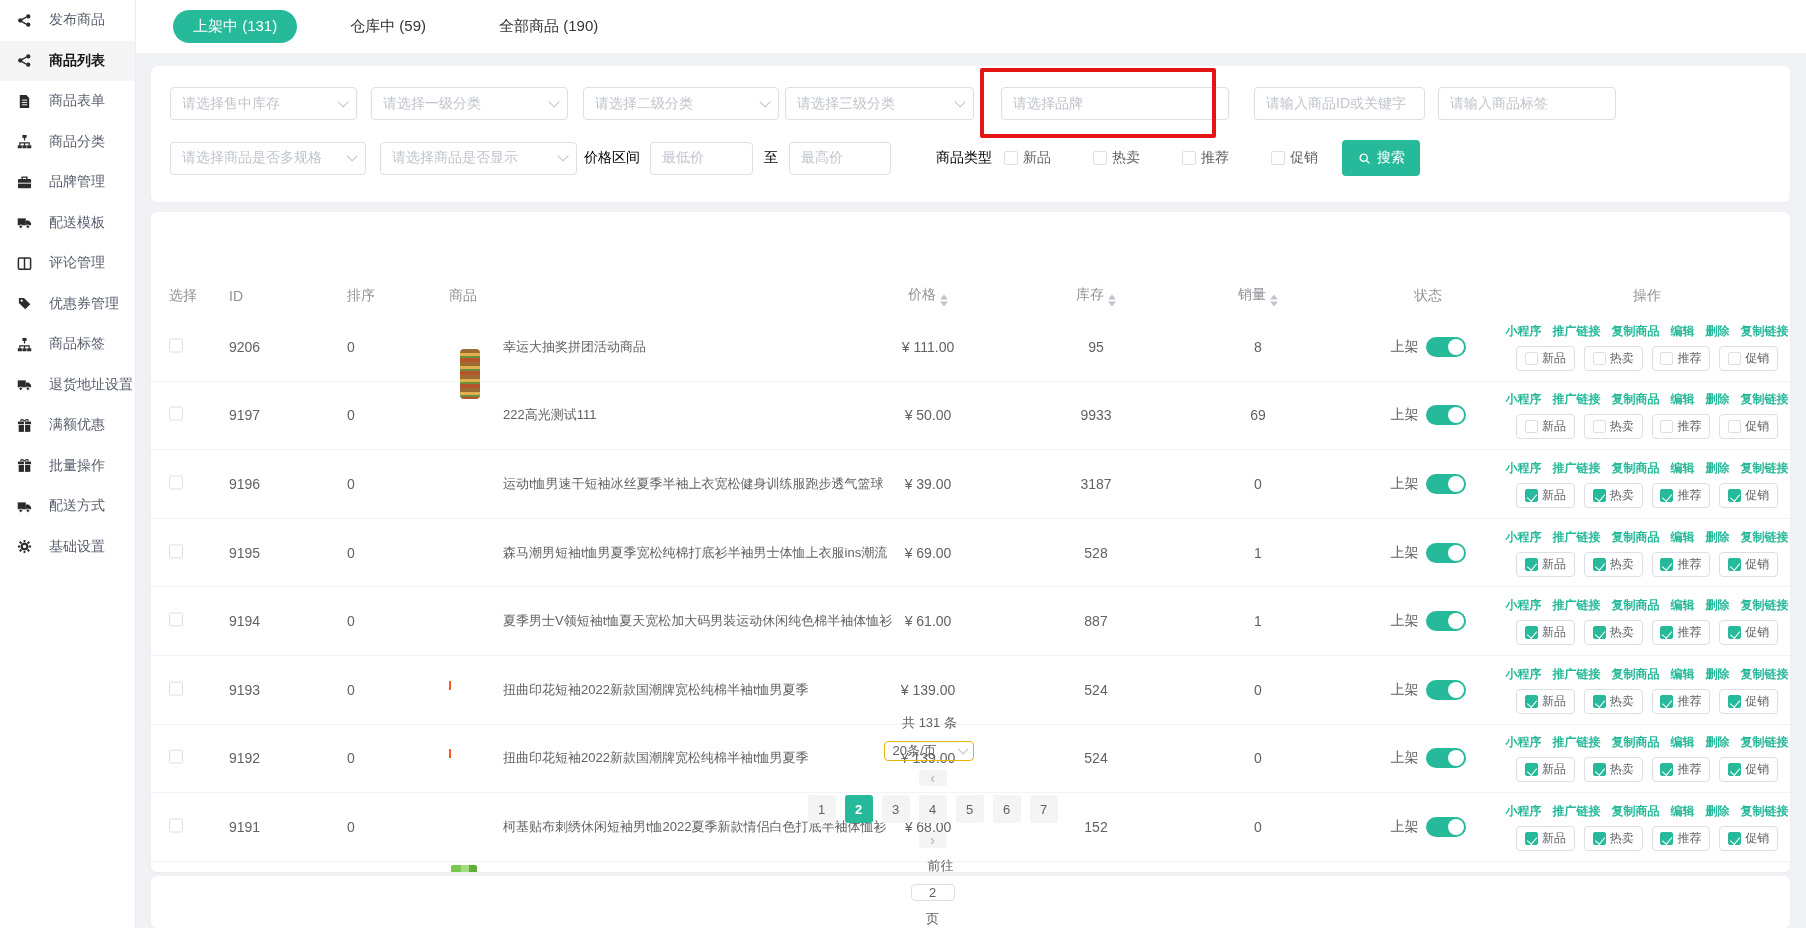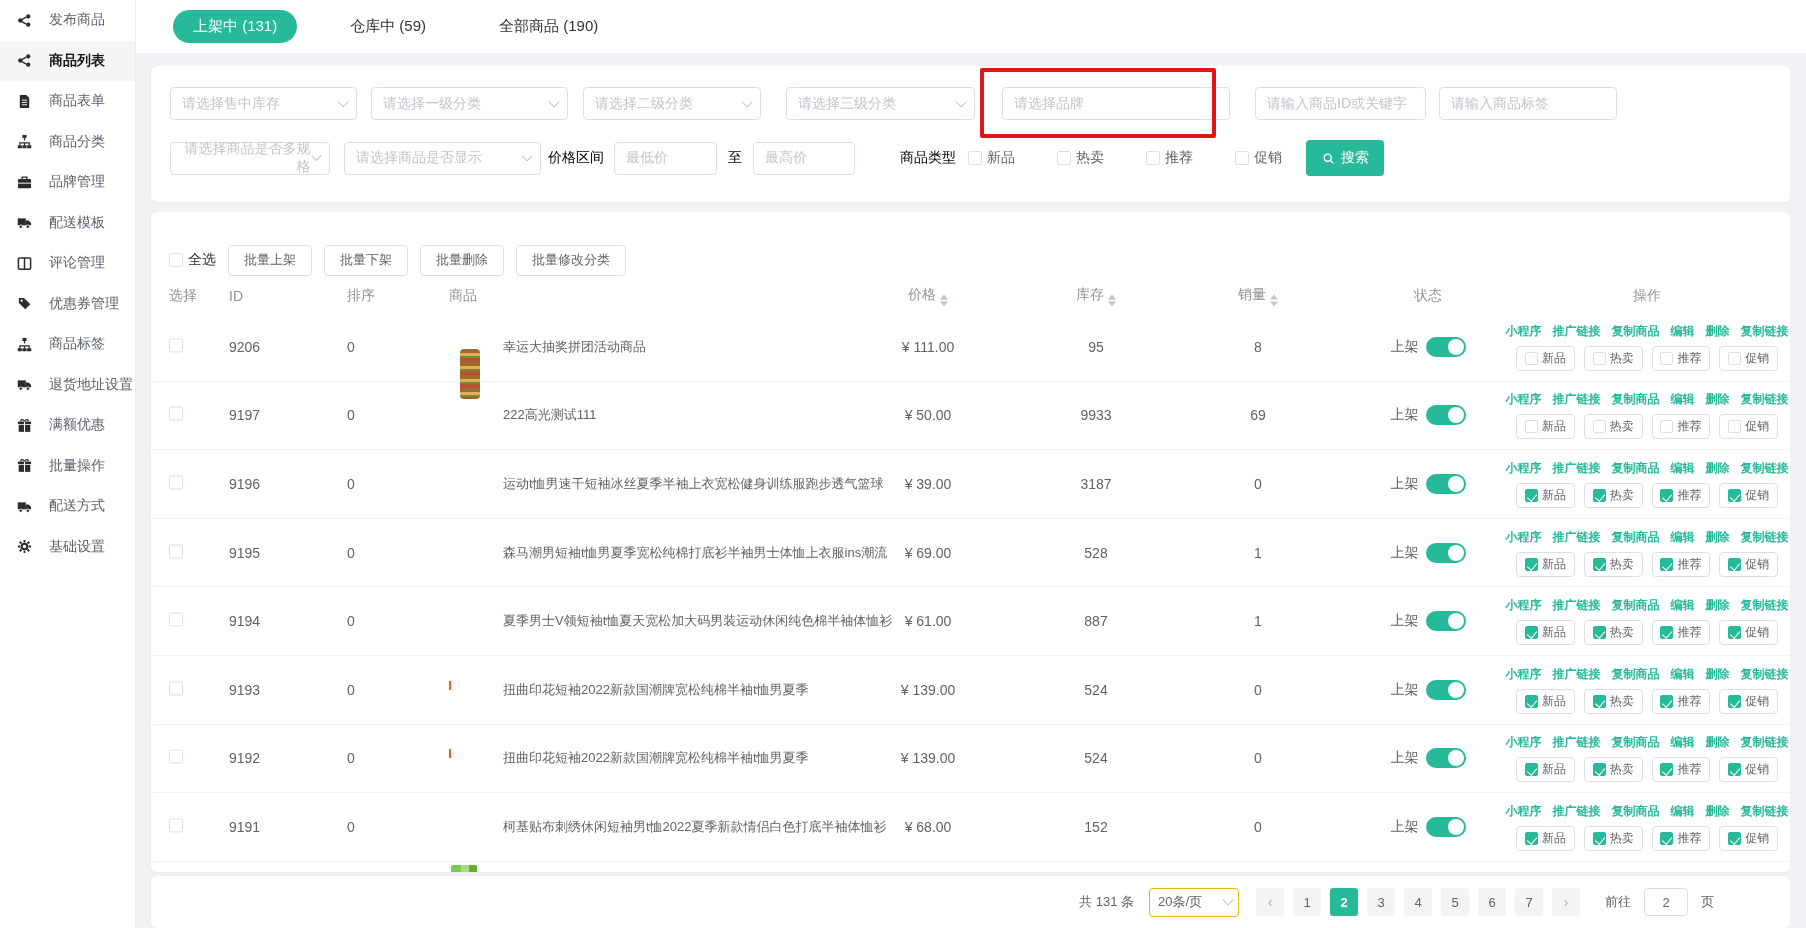--- a/index.html
+++ b/index.html
@@ -120,21 +120,21 @@
   .flag-box.checked .flag-ck { background:var(--accent); border-color:var(--accent); }
   .flag-box.checked .flag-ck::after { content:""; position:absolute; left:3px; top:2px; width:5px; height:8px;
       border-right:1.6px solid #fff; border-bottom:1.6px solid #fff; transform:rotate(40deg); }
 
   .next-row-sliver { position:absolute; left:300px; top:653px; width:26px; height:7px; border-radius:2px 2px 0 0;
       background:linear-gradient(90deg,#79c84f 0 40%,#a4dd7e 40% 70%,#5fae3c 70%); }
 
   
   .footer { position:absolute; left:151px; top:876px; width:1639px; height:52px; background:#fff; border-radius:6px;
             display:flex; align-items:center; justify-content:flex-end; padding-right:76px; gap:9px;
-            font-size:13px; color:#606266; box-shadow:0 1px 3px rgba(0,0,0,.03); }
+            font-size:13px; color:#606266; box-shadow:0 1px 3px rgba(0,0,0,.03);flex-direction:column; }
   .pg-size { width:90px; height:29px; border:1px solid #eab308; border-radius:4px; display:flex; align-items:center;
              justify-content:space-between; padding:0 8px; color:#606266; font-size:13px; cursor:pointer; margin-right:8px; }
   .pg-btn { min-width:28px; height:28px; border-radius:3px; background:#f4f4f5; display:flex; align-items:center;
             justify-content:center; font-size:13px; color:#606266; cursor:pointer; }
   .pg-btn.active { background:var(--accent); color:#fff; font-weight:bold; }
   .pg-arrow { color:#a8abb2; font-size:14px; }
   .goto-input { width:44px; height:28px; border:1px solid #dcdfe6; border-radius:4px; text-align:center;
                 font-size:13px; color:#606266; margin:0 4px; font-family:"Liberation Sans",sans-serif; }
   .pg-total { margin-right:6px; }
 </style>
@@ -313,41 +313,41 @@
 <section class="filter-card">
   <div class="f-row f-row1">
     <div class="sel" style="width:187px;margin-right:14px">
       <span>请选择售中库存</span>
         <span class="chev"></span>
     </div>
     <div class="sel" style="width:197px;margin-right:15px">
       <span>请选择一级分类</span>
         <span class="chev"></span>
     </div>
-    <div class="sel" style="width:178px;margin-right:25px">
+    <div class="sel" style="width:196px;margin-right:6px">
       <span>请选择二级分类</span>
         <span class="chev"></span>
     </div>
     <div class="sel" style="width:189px;margin-right:27px">
       <span>请选择三级分类</span>
         <span class="chev"></span>
     </div>
     <div class="inp" style="width:228px;margin-right:25px">
       <span>请选择品牌</span>
     </div>
     <div class="inp" style="width:171px;margin-right:13px">
       <span>请输入商品ID或关键字</span>
     </div>
     <div class="inp" style="width:178px">
       <span>请输入商品标签</span>
     </div>
   </div>
 
   <div class="f-row f-row2">
-    <div class="sel" style="width:160px;margin-right:14px">
+    <div class="sel" style="width:196px;margin-right:14px">
       <span>请选择商品是否多规格</span>
         <span class="chev"></span>
     </div>
     <div class="sel" style="width:197px;margin-right:7px">
       <span>请选择商品是否显示</span>
         <span class="chev"></span>
     </div>
     <span class="flabel" style="margin-right:10px">价格区间</span>
     <div class="inp" style="width:103px;margin-right:0">
       <span>最低价</span>
@@ -385,36 +385,20 @@
         </svg>
       <span>搜索</span>
     </button>
   </div>
 </section>
 
 <div class="red-box"></div>
 
 <section class="table-card">
 
-  <div class="batch-bar">
-    <label class="batch-all">
-      <span class="ckbox"></span>
-      <span>全选</span>
-    </label>
-    <div style="display:flex;gap:12px">
-
-        <button class="batch-btn">批量上架</button>
-
-        <button class="batch-btn">批量下架</button>
-
-        <button class="batch-btn">批量删除</button>
-
-        <button class="batch-btn">批量修改分类</button>
-      </div>
-  </div>
 
   <div class="t-head">
     <span class="col c-sel">选择</span>
     <span class="col c-id">ID</span>
     <span class="col c-sort">排序</span>
     <span class="col c-prod">商品</span>
     <span class="col c-price"><span>价格</span><span class="sorter">
           <i class="car-up"></i>
           <i class="car-dn"></i>
         </span></span>

